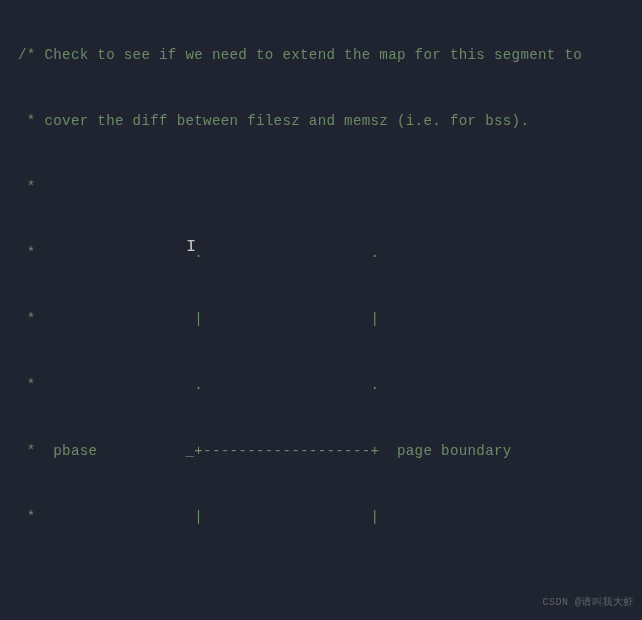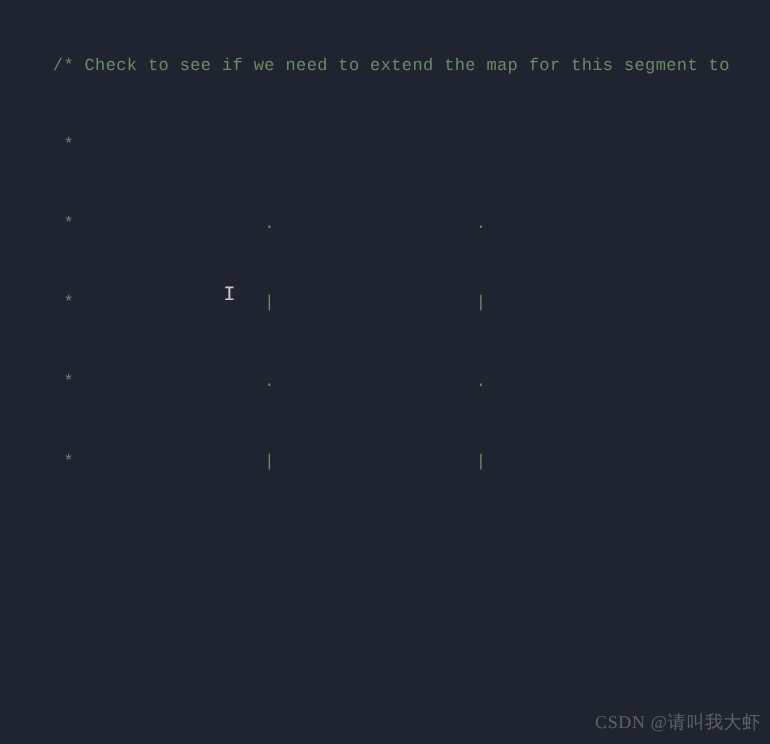--- a/index.html
+++ b/index.html
@@ -16,48 +16,50 @@
       letter-spacing: 0.3px;
     }
     .code-container {
       padding: 0 0 0 18px;
       white-space: pre;
     }
     .line {
       display: block;
       height: 22px;
     }
-    .tok-comment { color: #6d8a66; margin-left: 26px; }
+    .tok-comment { color: #6d8a66; }
     .cursor-caret {
       position: absolute;
       left: 186px;
       top: 236px;
       color: #c5c8c6;
       font-size: 17px;
       pointer-events: none;
     }
     .watermark {
       position: absolute;
       right: 8px;
       bottom: 6px;
       color: rgba(255,255,255,0.28);
-      font-family: Liberation Serif, serif;
-      font-size: 15px;
+      font-family: Liberation Mono, monospace;
+      font-size: 10px;
       letter-spacing: 0.5px;
     }
   </style>
 </head>
 <body>
 
 <div class="code-container">
   <span class="line tok-comment">/* Check to see if we need to extend the map for this segment to</span>
+  <span class="line tok-comment"> * cover the diff between filesz and memsz (i.e. for bss).</span>
   <span class="line tok-comment"> *</span>
   <span class="line tok-comment"> *                  .                   .</span>
   <span class="line tok-comment"> *                  |                   |</span>
   <span class="line tok-comment"> *                  .                   .</span>
+  <span class="line tok-comment"> *  pbase          _+-------------------+  page boundary</span>
   <span class="line tok-comment"> *                  |                   |</span>
   
   
   
   
   
   
   
   
   

